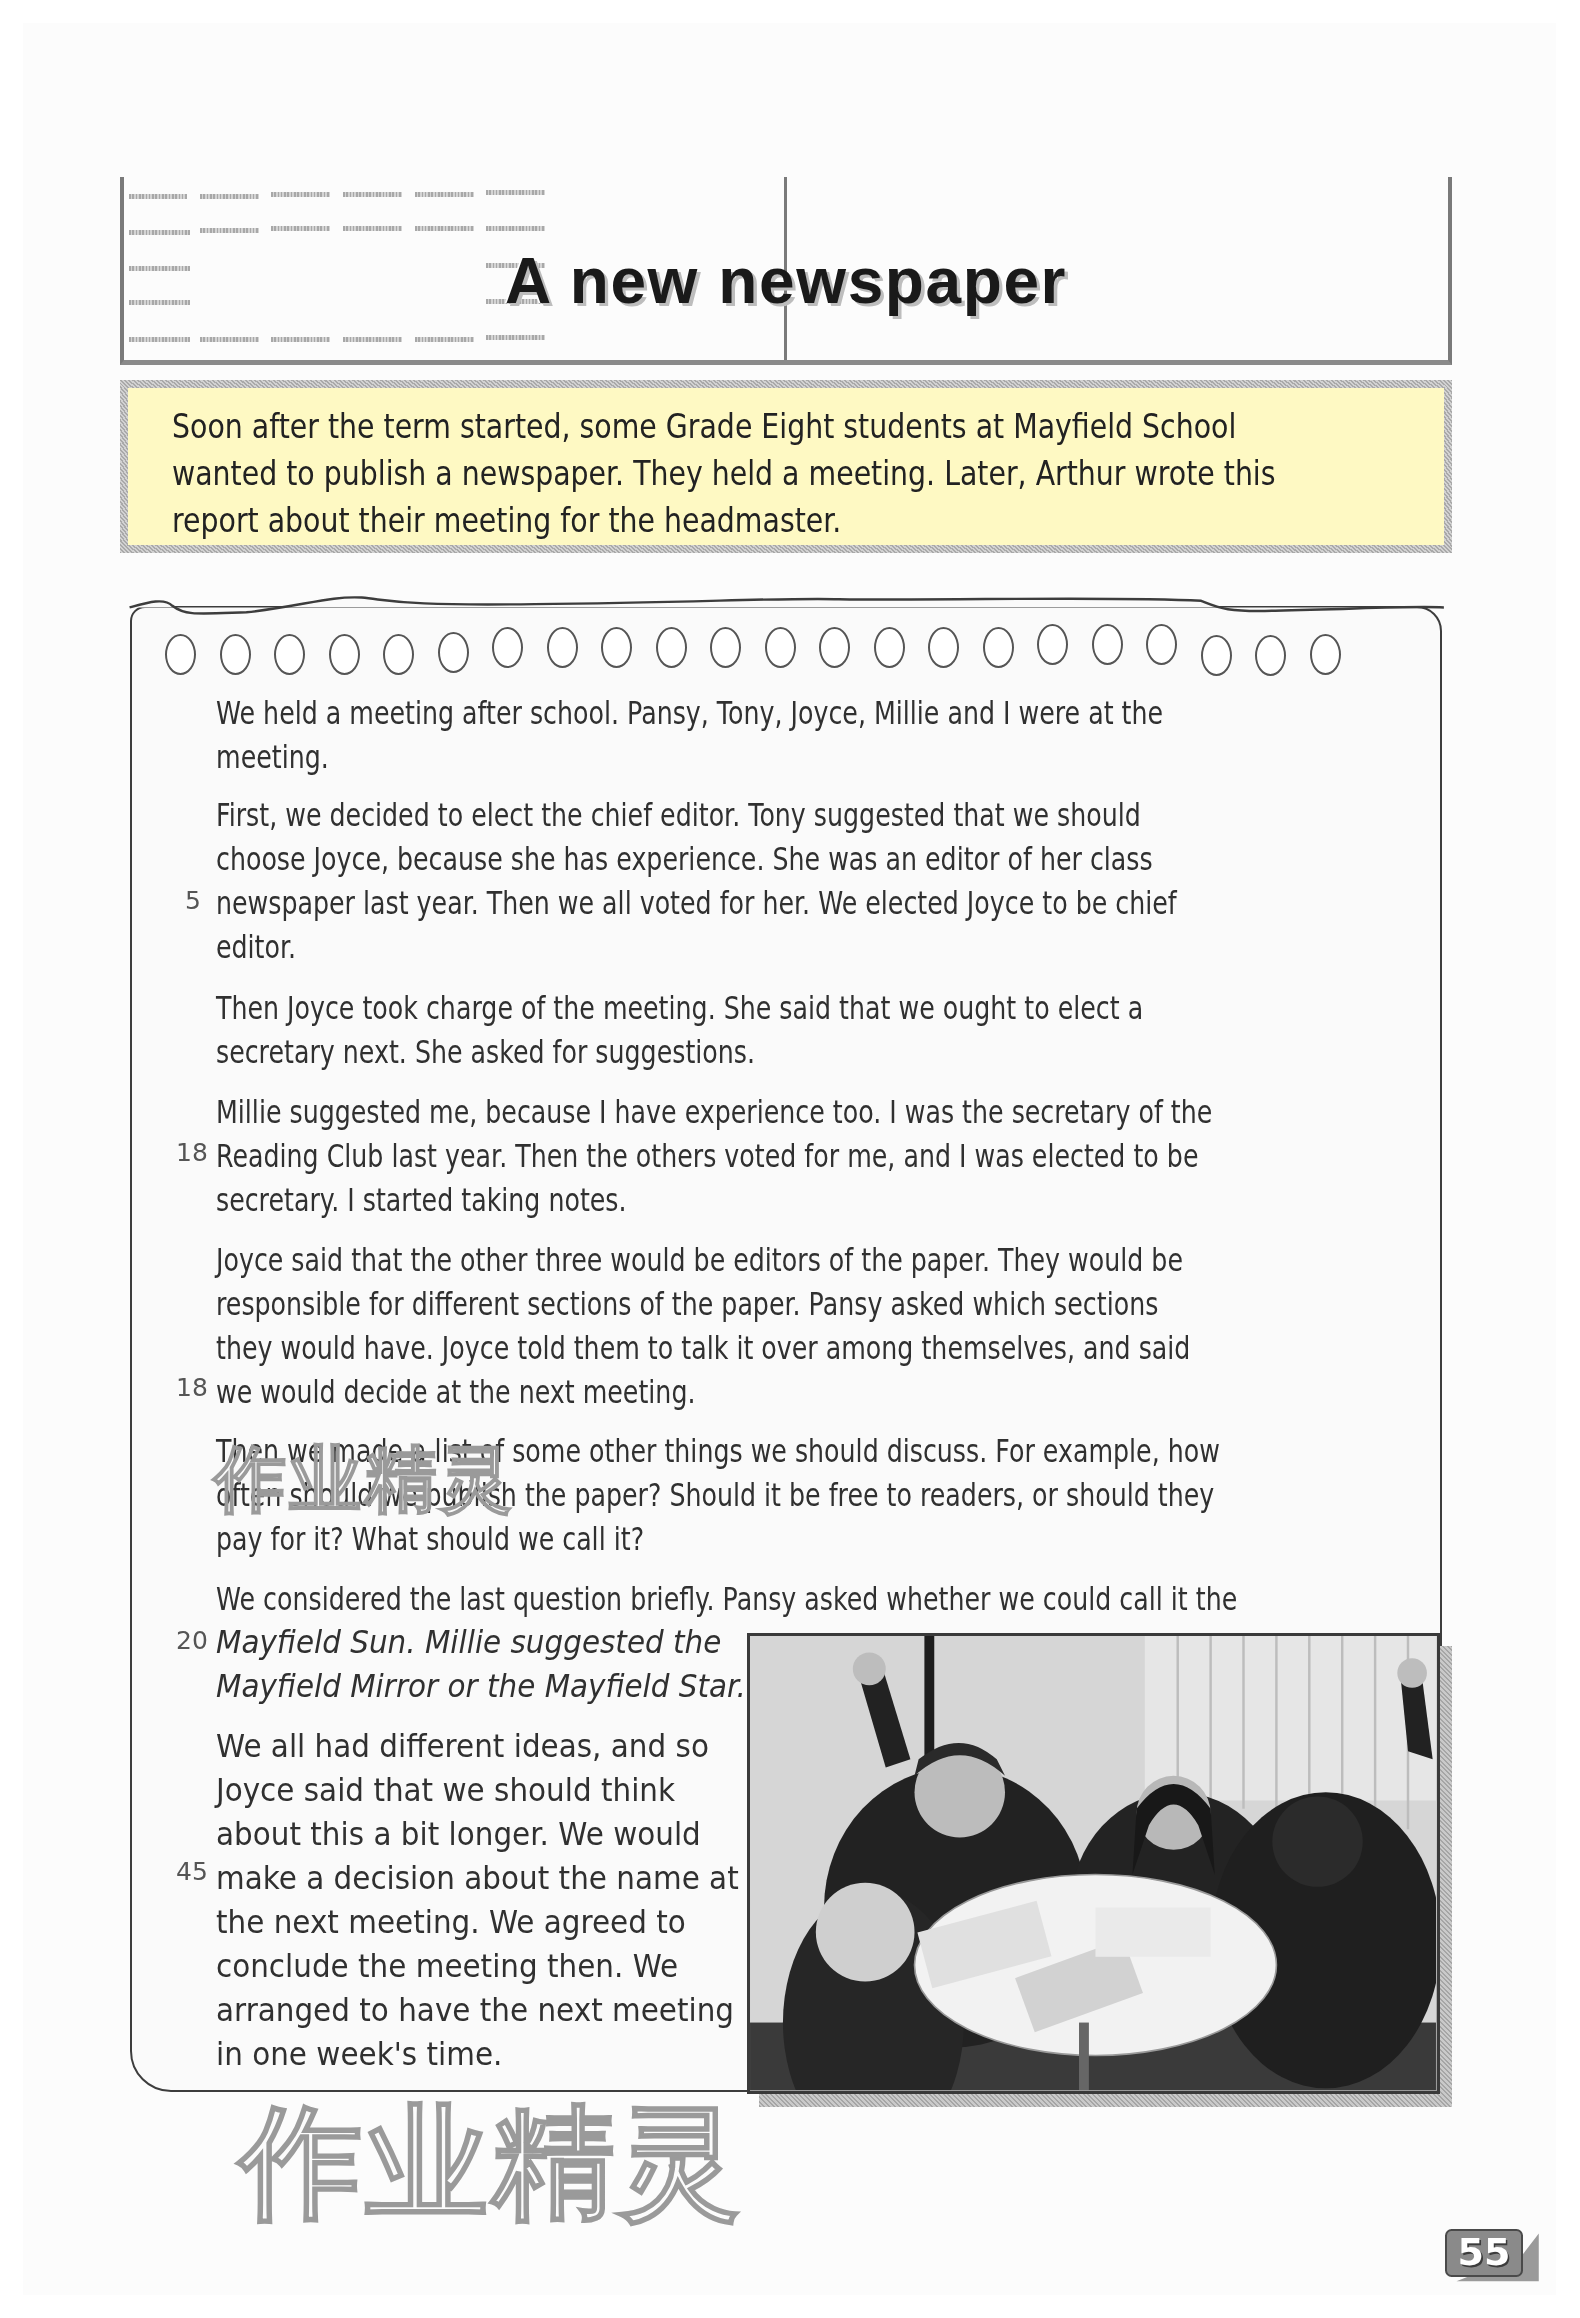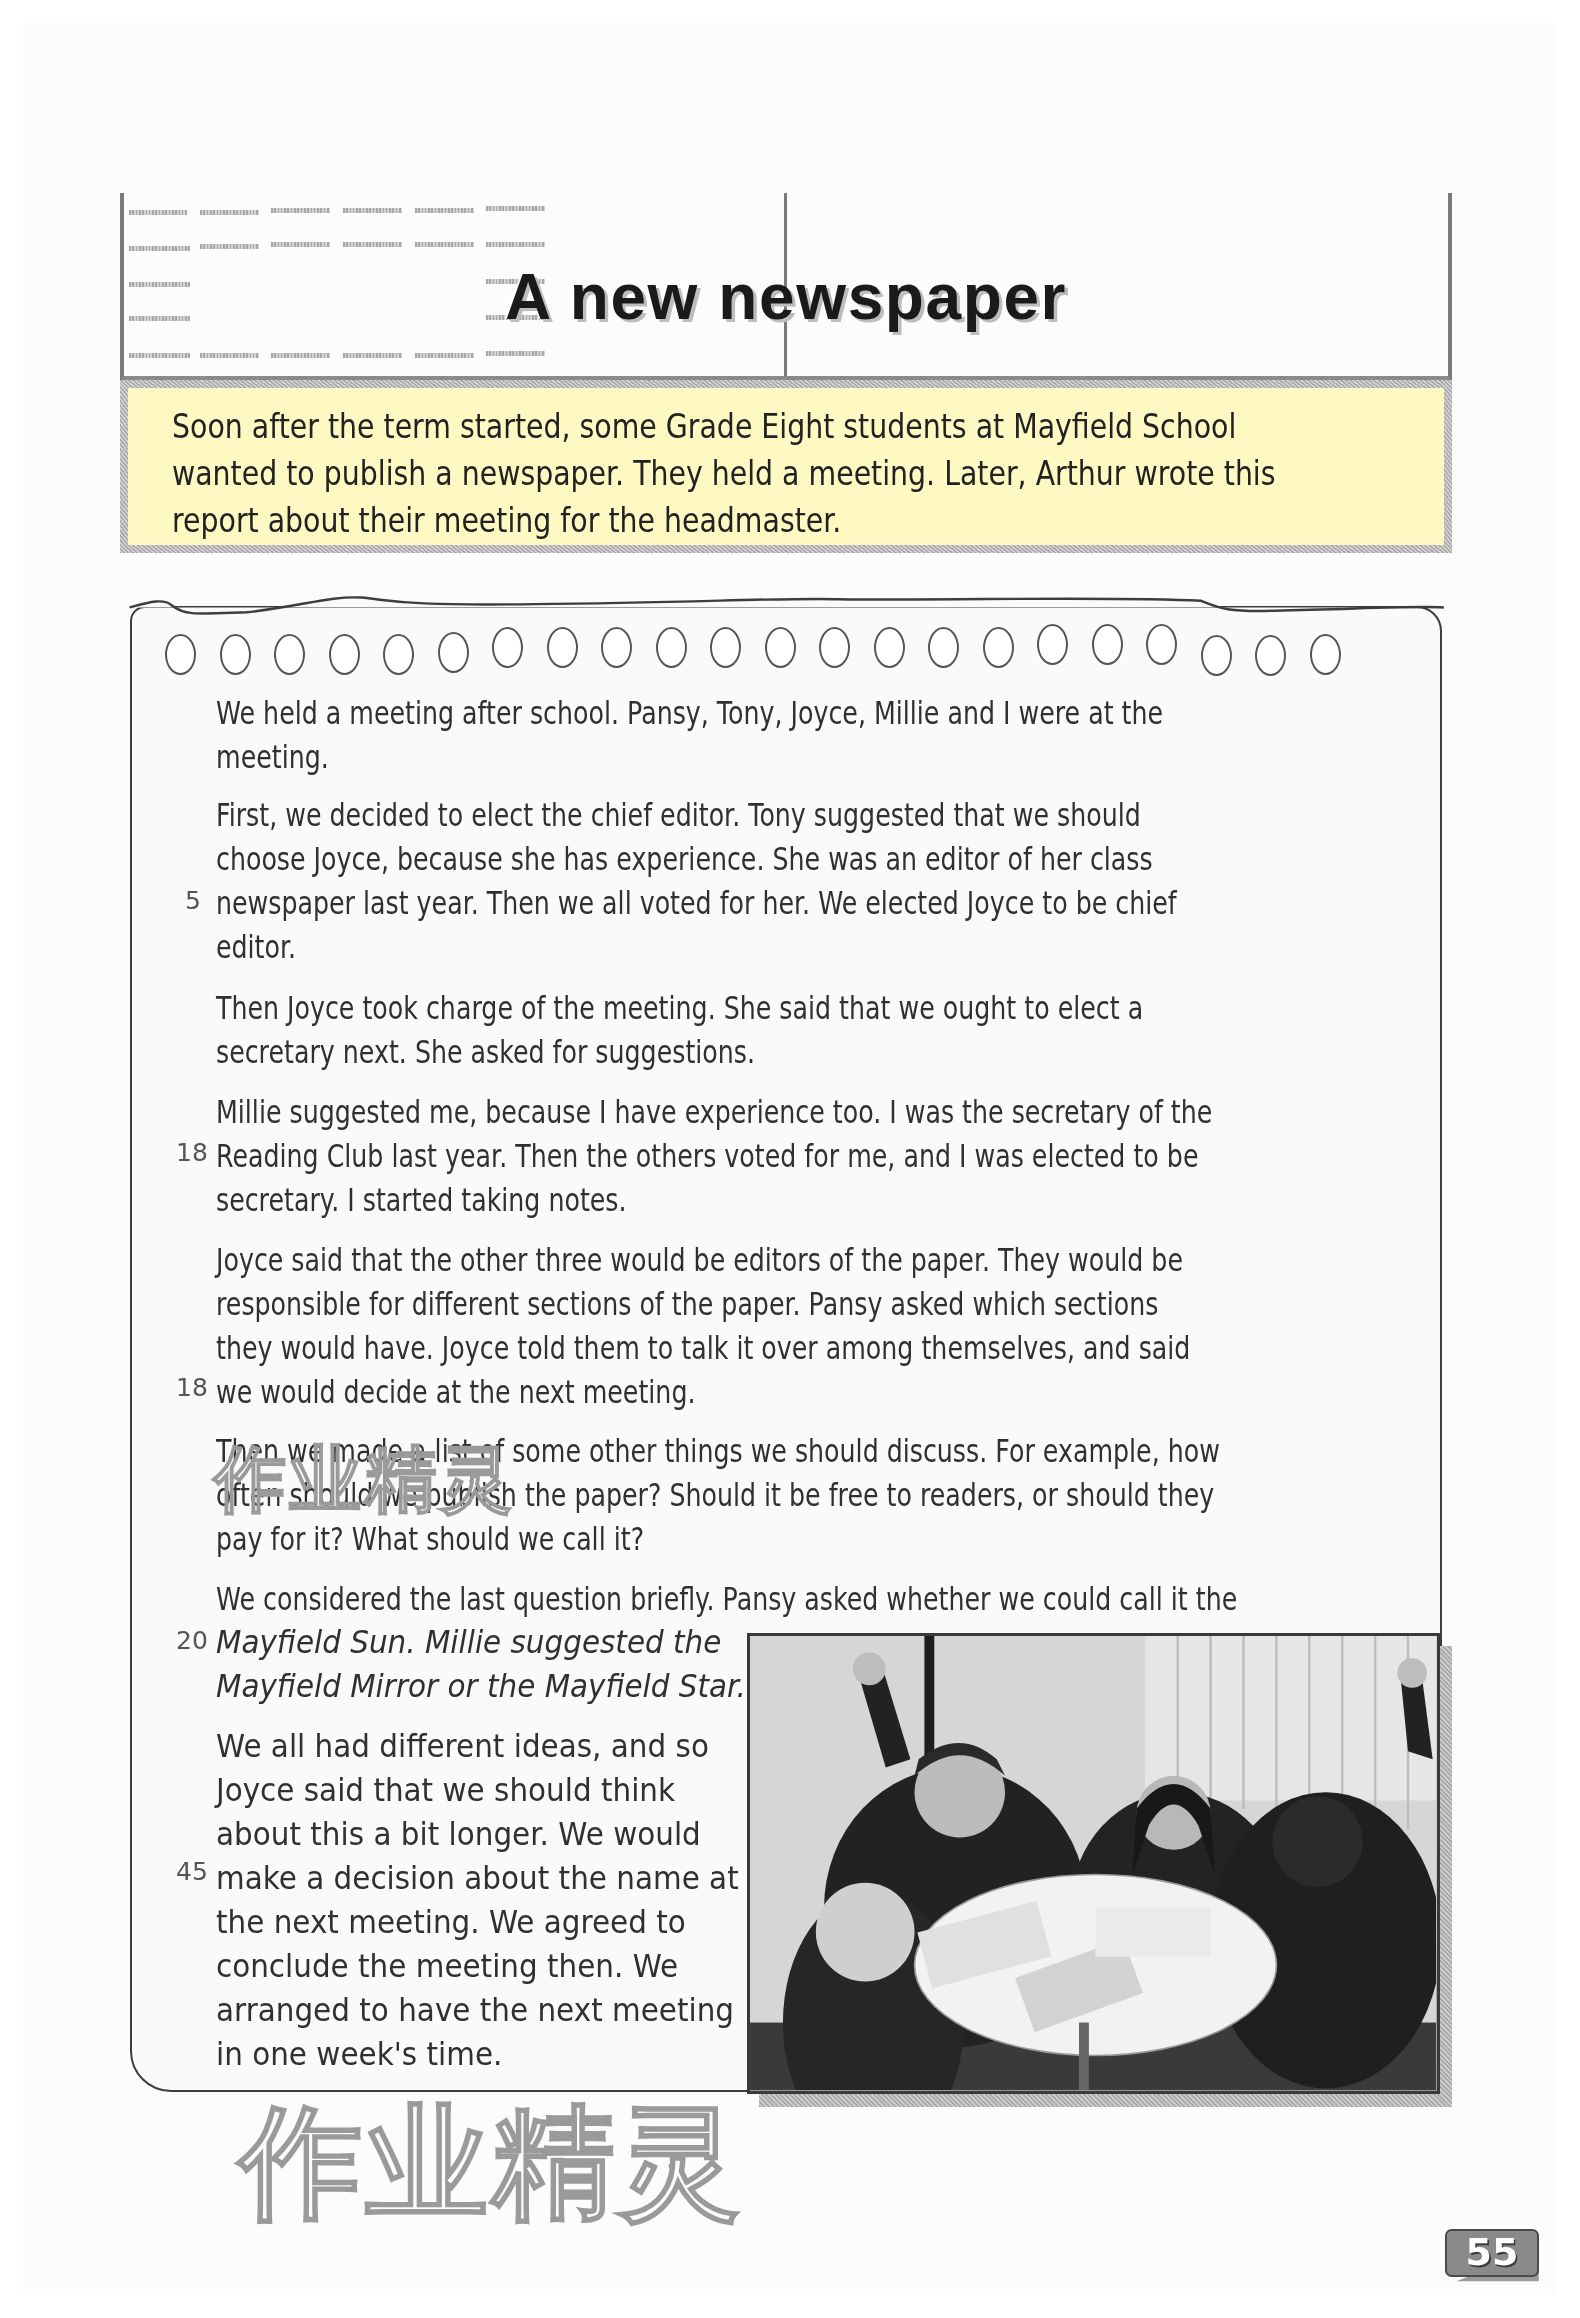--- a/index.html
+++ b/index.html
@@ -6,21 +6,21 @@
   body {
     width:1580px; height:2319px; background:#ffffff; position:relative; overflow:hidden;
     font-family:"DejaVu Sans", sans-serif; color:#2a2a2a;
   }
   .page-sheet {
     position:absolute; left:23px; top:23px; width:1533px; height:2272px;
     background:#fcfcfc;
   }
   
   .title-banner {
-    position:absolute; left:120px; top:193px; width:1332px; height:188px;
+    position:absolute; left:120px; top:177px; width:1332px; height:188px;
     border-left:4.1px solid #7a7a7a; border-right:4.1px solid #7a7a7a;
     border-bottom:5px solid #8a8a8a; box-sizing:border-box;
   }
   .title-divider {
     position:absolute; left:660px; top:0; width:3.3px; height:100%; background:#7a7a7a;
   }
   .rule-grid { position:absolute; left:0; top:0; width:100%; height:100%; }
   .rule {
     position:absolute; height:5px;
     background:repeating-linear-gradient(90deg,#a8a8a8 0 1.6px,#d4d4d4 1.6px 3.3px);
@@ -86,21 +86,21 @@
     background:repeating-linear-gradient(45deg,#a6a6a6 0 1.6px,#cacaca 1.6px 3.3px);
   }
   
   .watermark {
     position:absolute; font-family:"DejaVu Sans", sans-serif; font-weight:bold;
     color:transparent; -webkit-text-stroke:1.6px #9a9a9a; letter-spacing:3.3px;
   }
   
   .page-num-wrap { position:absolute; left:1440px; top:2222px; width:107px; height:66px; }
   .page-num-box {
-    position:absolute; left:5px; top:6.6px; width:94px; height:48px;
+    position:absolute; left:5px; top:6.6px; width:78px; height:48px;
     background:#8a8a8a; border-radius:6.6px; border:2.5px solid #4a4a4a; box-sizing:border-box;
     font-family:"DejaVu Sans", sans-serif; font-weight:bold; font-size:38px;
     color:#fff; text-align:center; line-height:43px;
     text-shadow: 1.6px 1.6px 0 #3c3c3c;
   }
 </style>
 </head>
 <body>
 
 <div class="page-sheet"></div>

